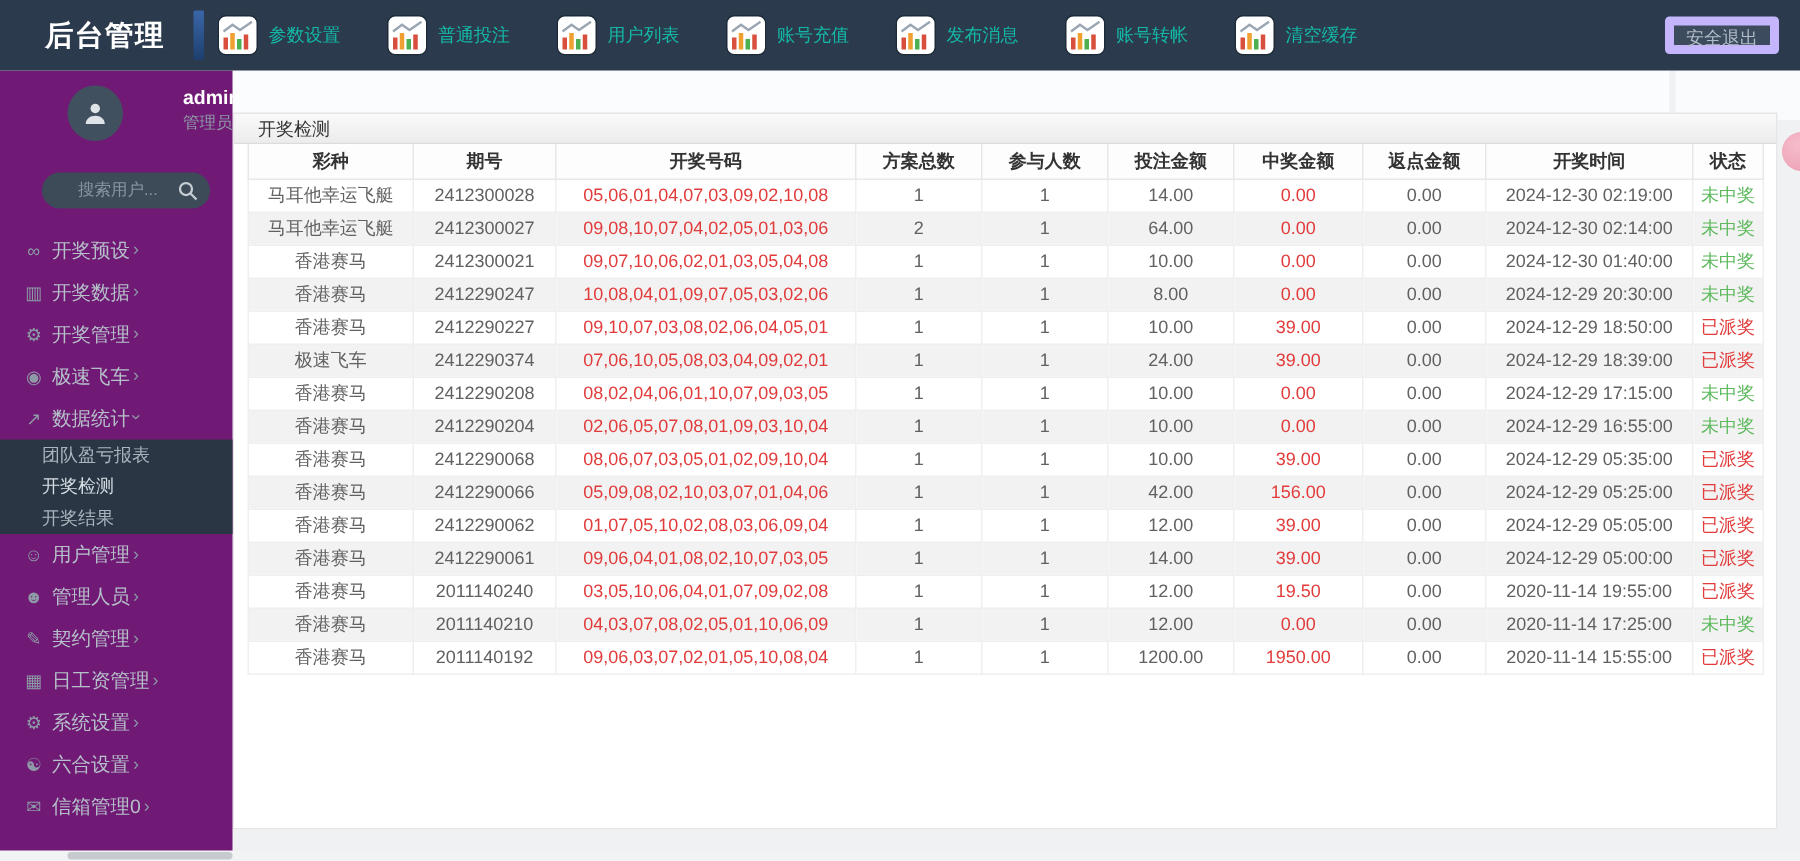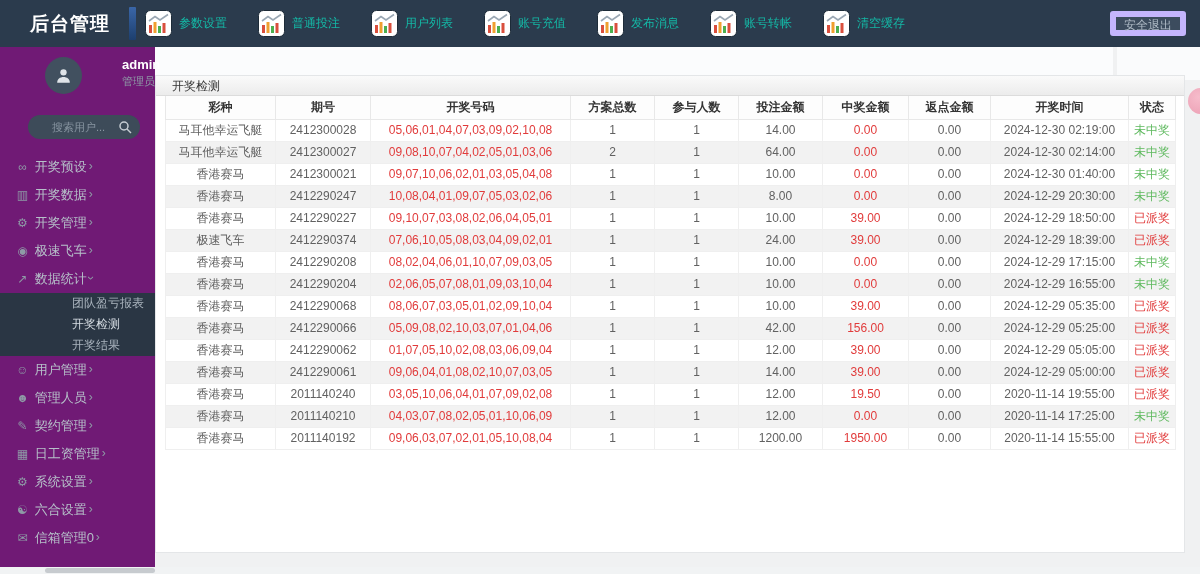--- a/index.html
+++ b/index.html
@@ -35,21 +35,21 @@
                 border:none; outline:none; color:#9aa6b1; font-size:11px; font-family:inherit; }
   .search-box input::placeholder { color:#8895a1; }
   .search-box .mag { position:absolute; right:8px; top:5px; width:14px; height:14px; cursor:pointer; }
   .side-menu { list-style:none; margin-top:14px; }
   .side-item { height:28px; line-height:28px; padding-left:14px; color:#b6c0c9; font-size:13px;
                cursor:pointer; white-space:nowrap; }
   .side-item .glyph { display:inline-block; width:17px; color:#8e9aa6; font-size:12px; text-align:center; }
   .side-item .arrow { color:#8e9aa6; font-size:12px; display:inline-block; margin-left:2px;
                       transform:translateY(-1px); }
   .side-item .arrow.down { transform:rotate(90deg) translateX(-1px); }
-  .submenu { list-style:none; background:#2a3644;padding-left:44px; }
+  .submenu { list-style:none; background:#2a3644; }
   .sub-item { height:21px; line-height:21px; padding-left:28px; color:#aab4be; font-size:12px; cursor:pointer; }
   .sub-item:hover, .sub-item.active { color:#d6dde3; }
 
   
   .content { position:absolute; left:155px; top:47px; width:1045px; height:527px; background:#f0f1f2; }
   .toolbar-strip { position:absolute; left:0; top:0; width:958px; height:28px; background:#fbfcfd; }
   .corner-box { position:absolute; left:962px; top:0; width:83px; height:33px; background:#fafbfc; }
   .fab-circle { position:absolute; left:1033px; top:41px; width:26px; height:26px; border-radius:50%;
                 background:radial-gradient(circle at 40% 35%, #f6bccb, #eb9db2); cursor:pointer; }
 

